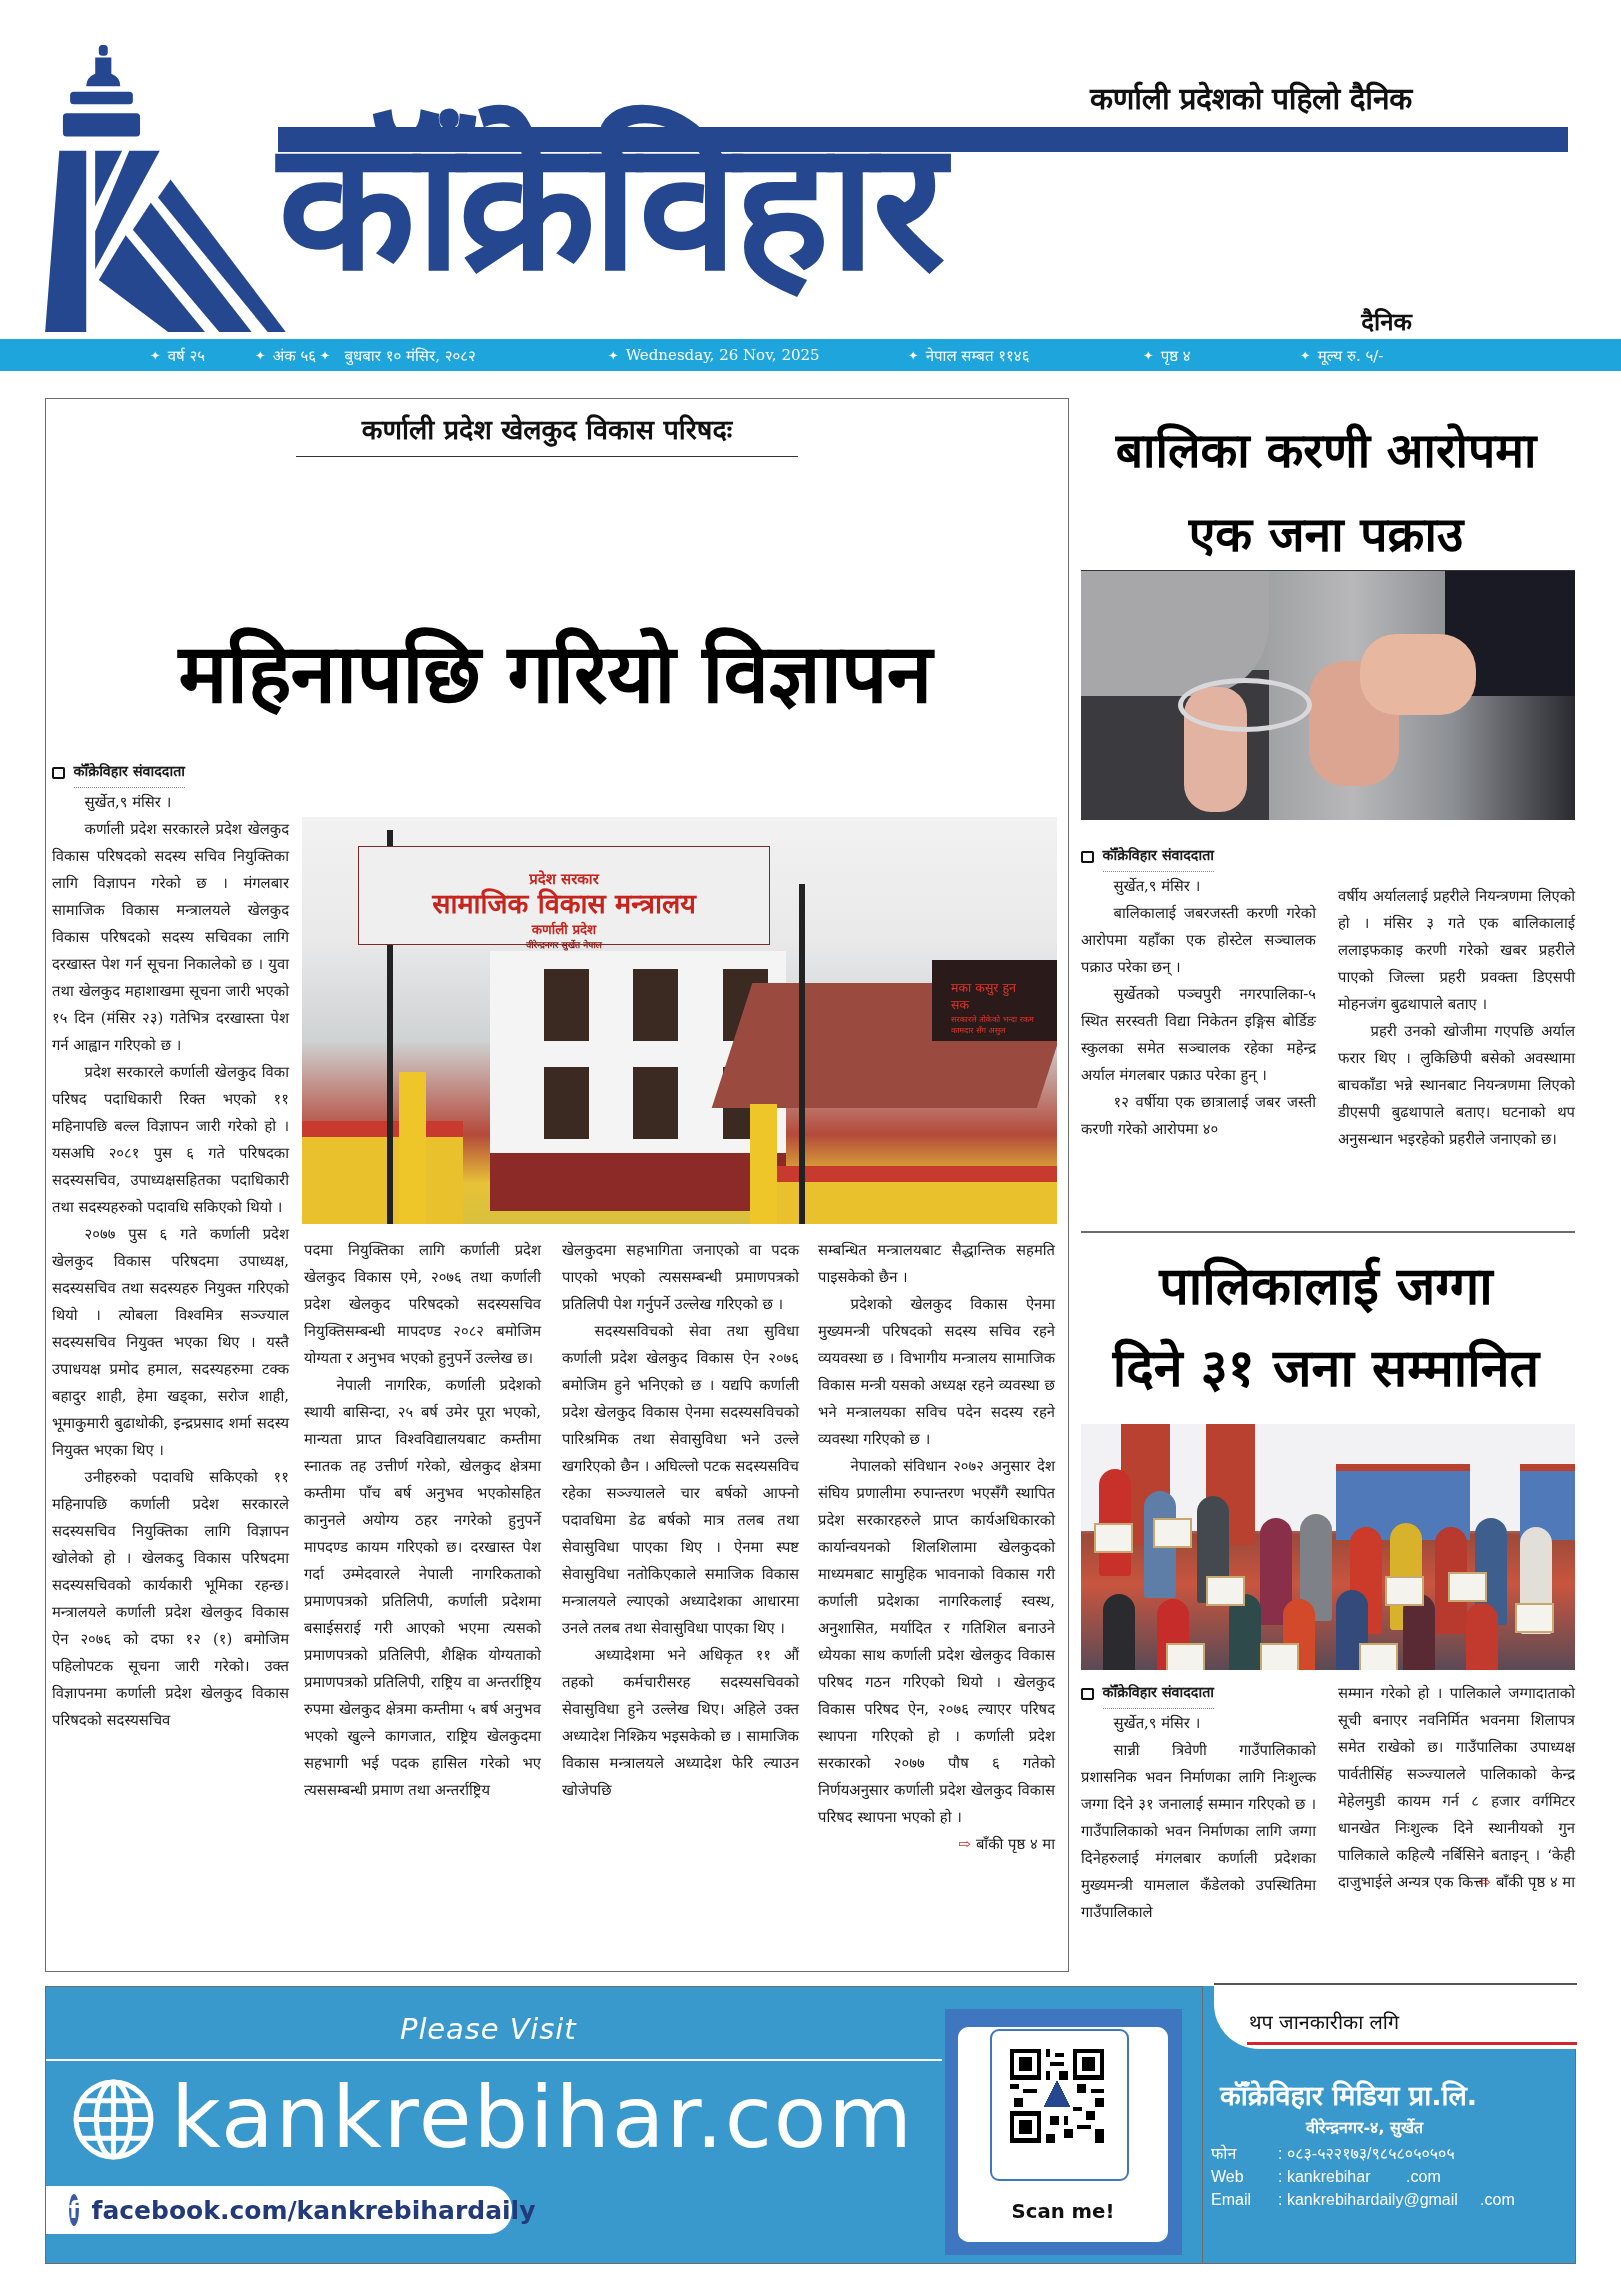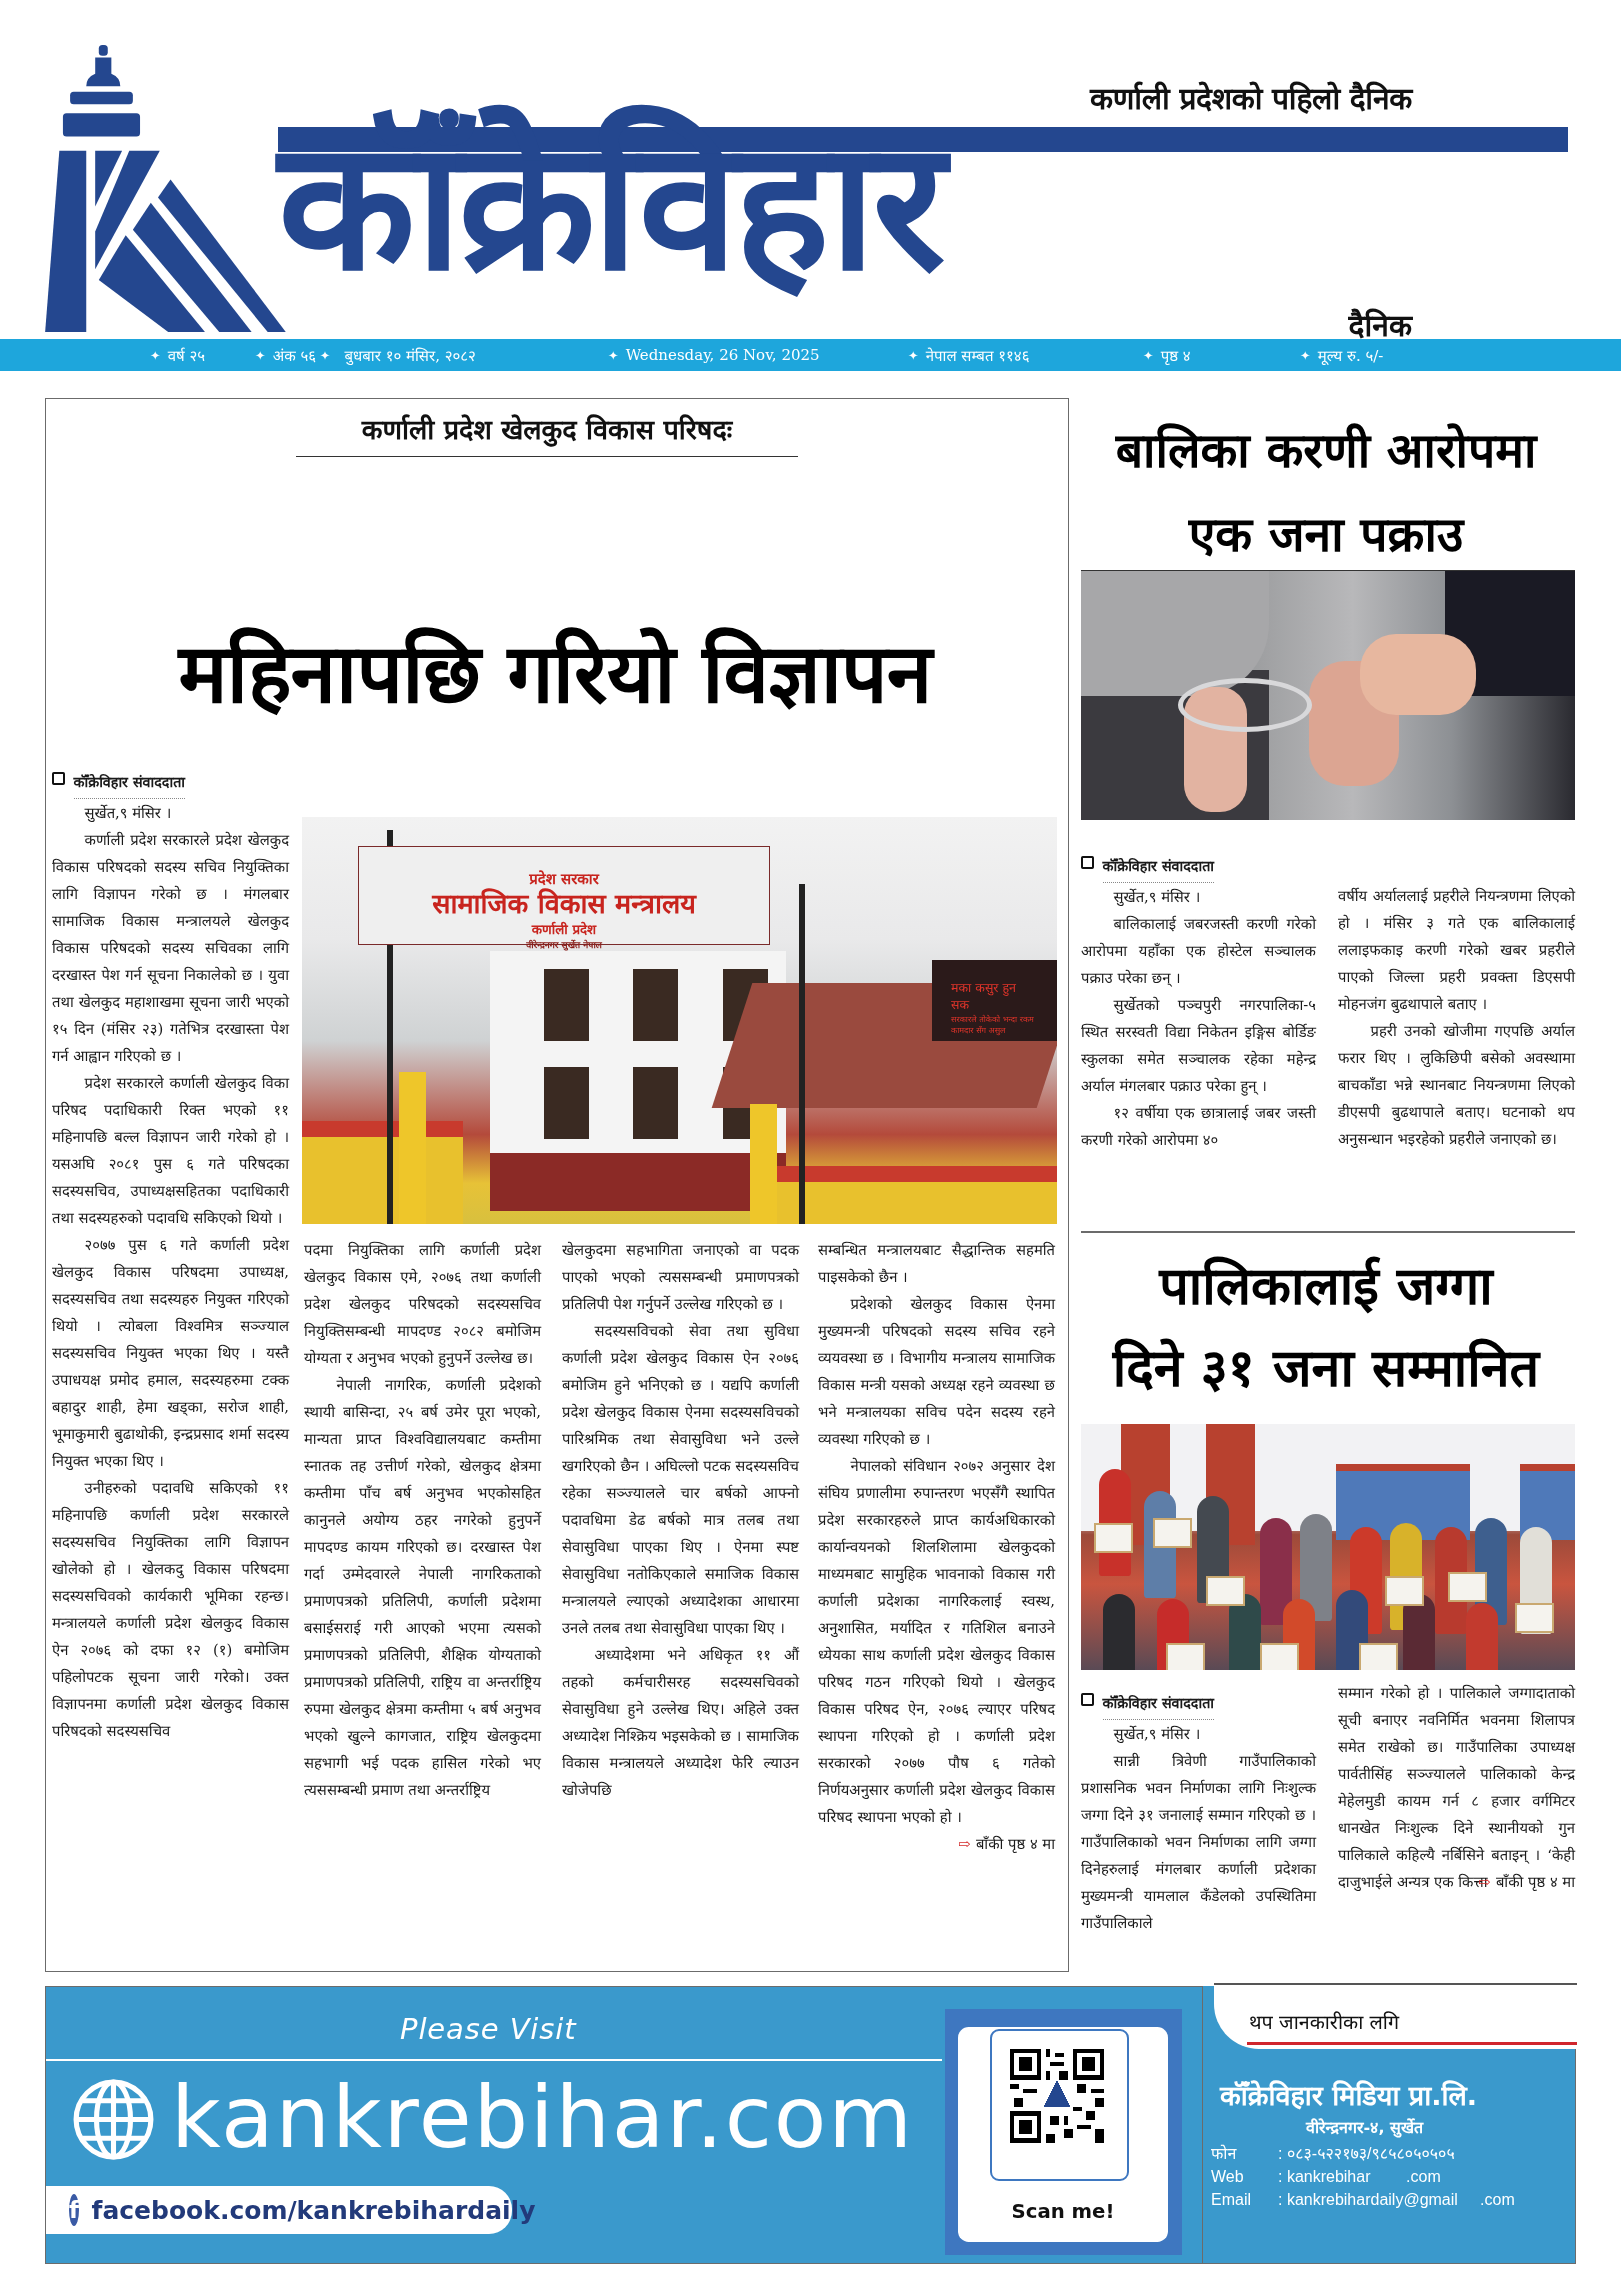--- a/index.html
+++ b/index.html
@@ -15,21 +15,21 @@
     font-size: 179px; line-height: 233px; color: #24478f; letter-spacing: -3.6px;
   }
   .logo-bar { position: absolute; left: 278px; top: 127px; width: 1290px; height: 25px; background: #24478f; }
   .tagline {
     position: absolute; right: 52px; top: 77px;
     font-family: "DejaVu Sans", sans-serif; font-weight: bold;
     font-size: 30px; color: #111; letter-spacing: -0.4px;
   }
   .daily-label {
     position: absolute; right: 52px; top: 304px;
-    font-family: "DejaVu Sans", sans-serif; font-weight: bold; font-size: 30px; color: #111;
+    font-family: "DejaVu Sans", sans-serif; font-weight: bold; font-size: 24px; color: #111;
   }
 
   
   .dateline {
     position: absolute; left: 0; top: 339px; width: 1621px; height: 32px;
     background: #1ea6dc; display: flex; align-items: center;
     padding-left: 150px; gap: 0;
     font-family: "DejaVu Serif", serif; font-size: 15px; color: #ffffff;
   }
   .dateline .item { display: flex; align-items: center; white-space: nowrap; }
@@ -50,21 +50,21 @@
     position: absolute; left: 107px; top: 510px; width: 896px; text-align: center;
     font-family: "DejaVu Sans", sans-serif; font-weight: bold;
     font-size: 82px; line-height: 109px; color: #000; letter-spacing: -0.9px;
   }
 
   .byline {
     display: flex; align-items: center; gap: 9px;
     font-family: "DejaVu Sans", sans-serif; font-weight: bold; font-size: 14.3px;
   }
   .byline .box-icon { width: 12.5px; height: 12.5px; border: 2.2px solid #111; border-radius: 1.8px; display: inline-block; }
-  .byline .name { border-bottom: 0.9px dotted #888; padding-bottom: 1.8px; margin-top: 11px; }
+  .byline .name { border-bottom: 0.9px dotted #888; padding-bottom: 1.8px; }
 
   .col {
     position: absolute; font-family: "DejaVu Serif", serif; font-size: 14.8px;
     line-height: 27px; text-align: justify; color: #1a1a1a;
   }
   .col p { text-indent: 2.2em; }
   .col p.noindent { text-indent: 0; }
   .col .dateloc { text-indent: 2.2em; }
   .cont {
     color: #1a1a1a;

